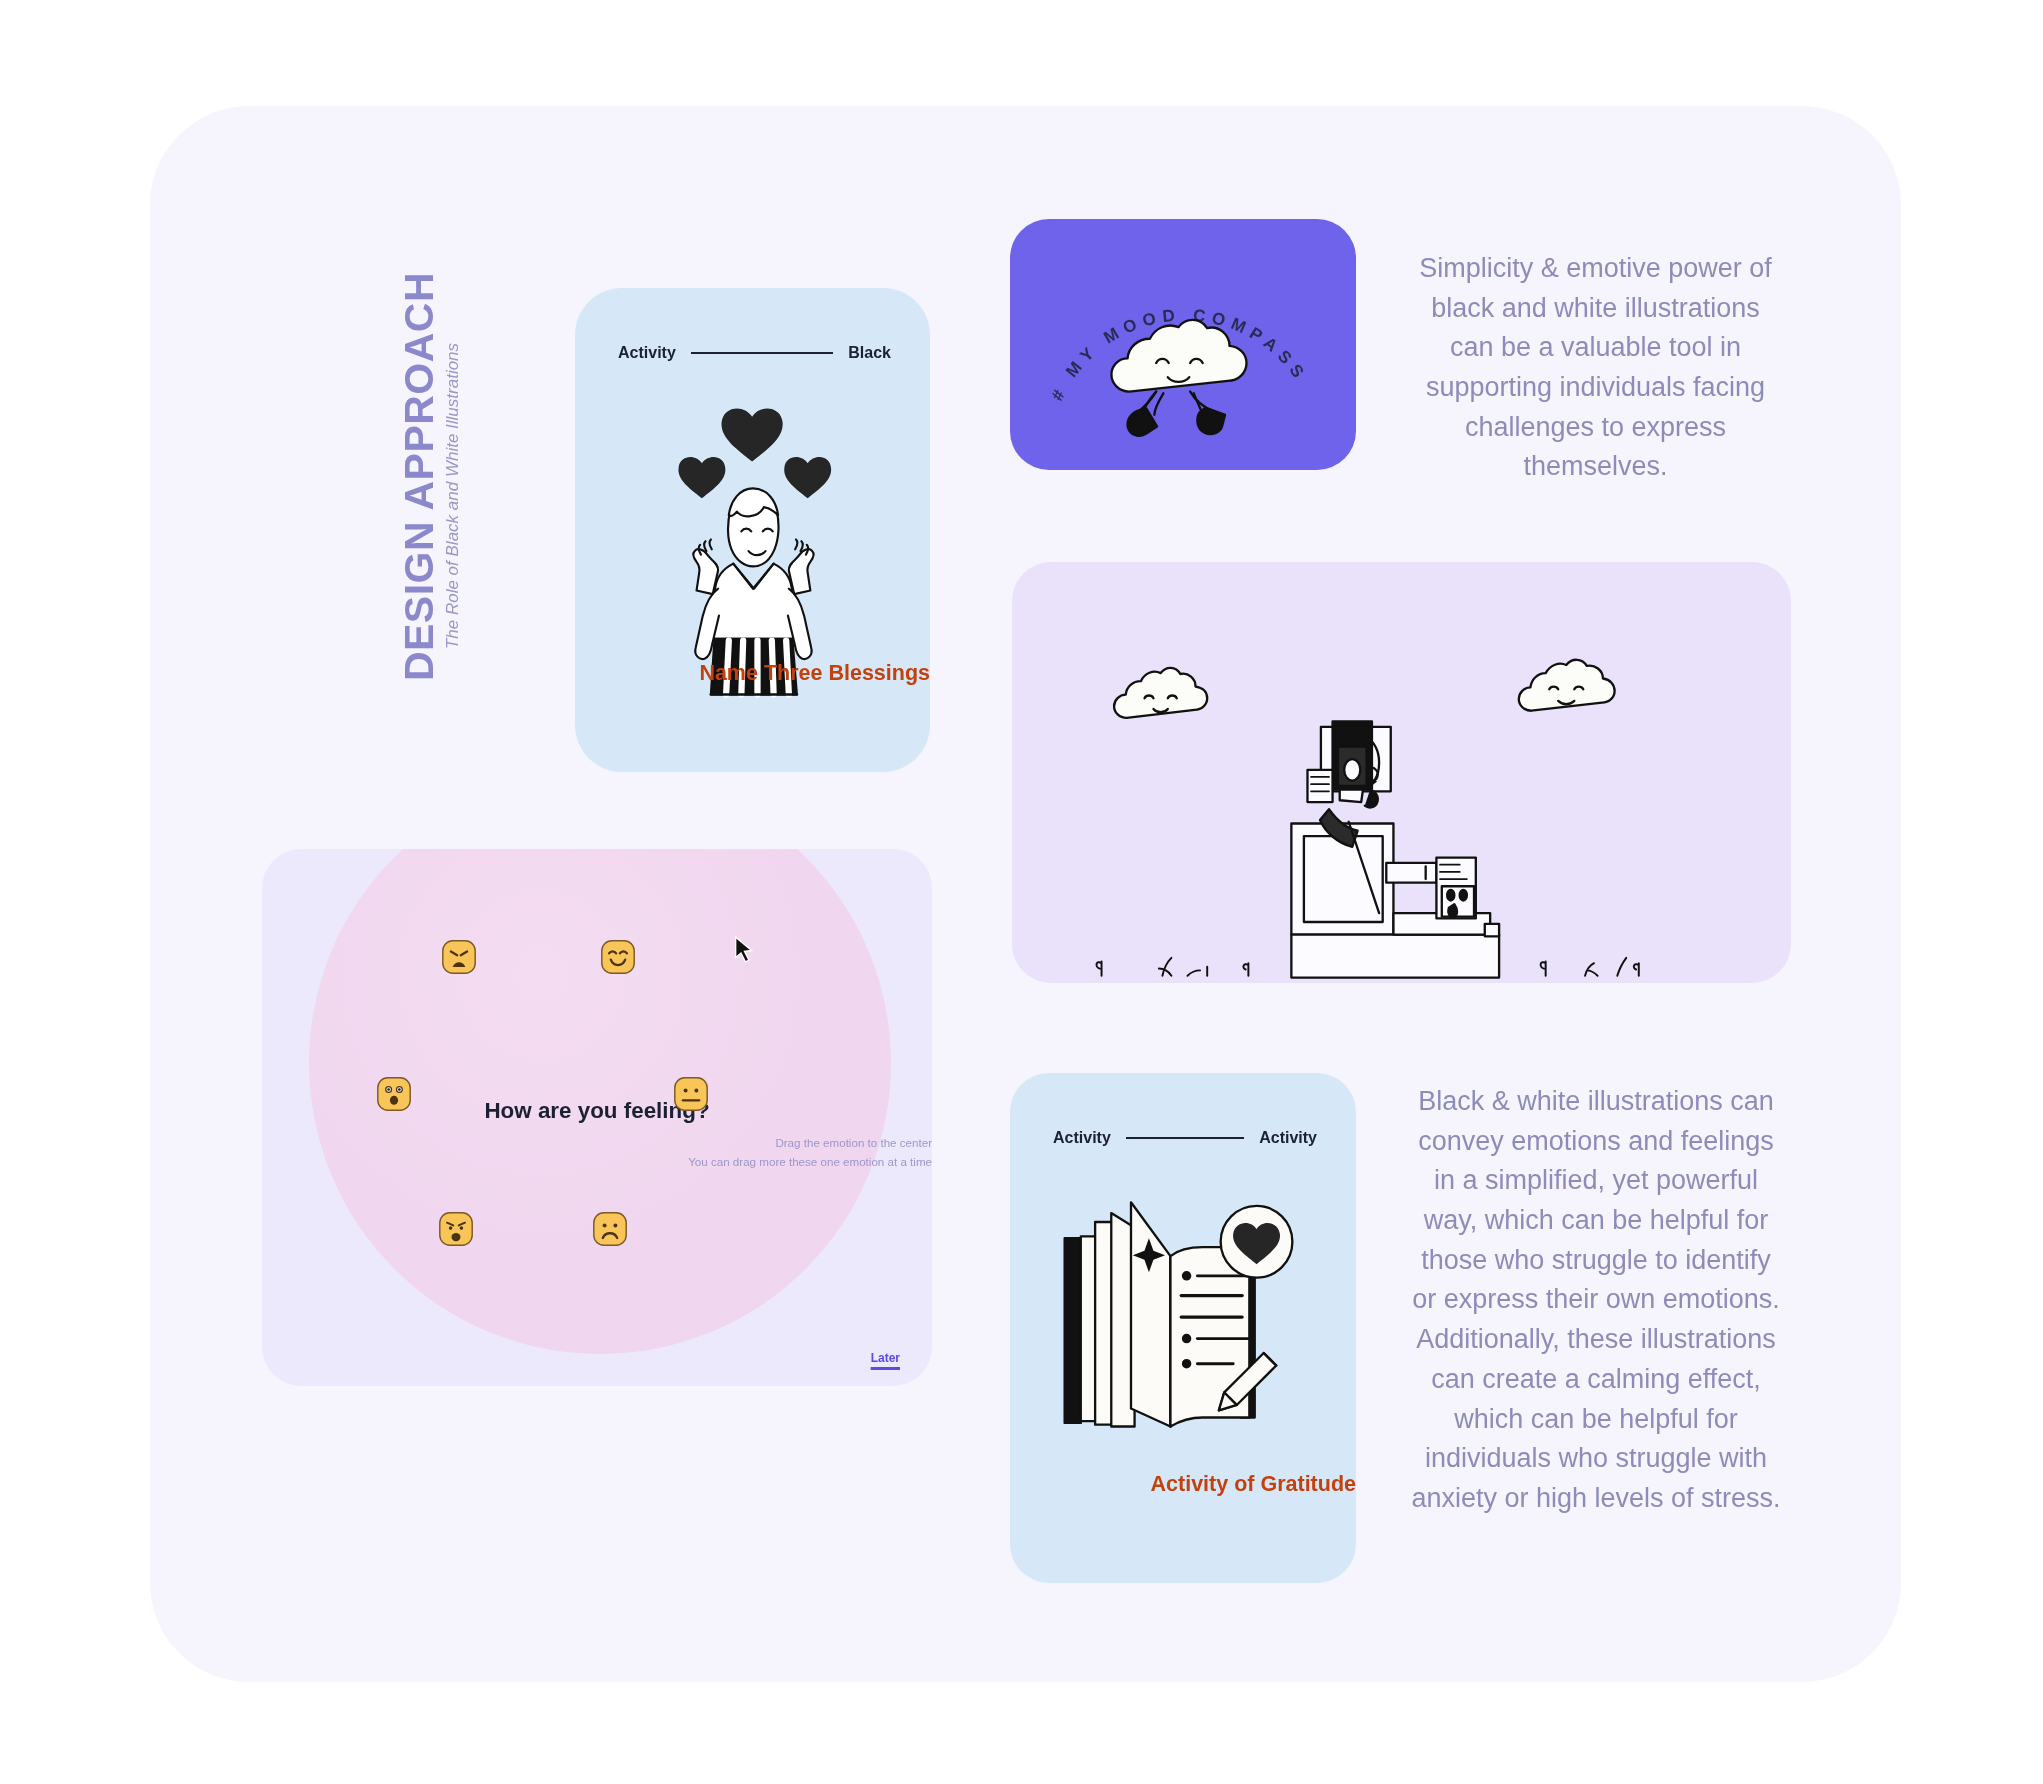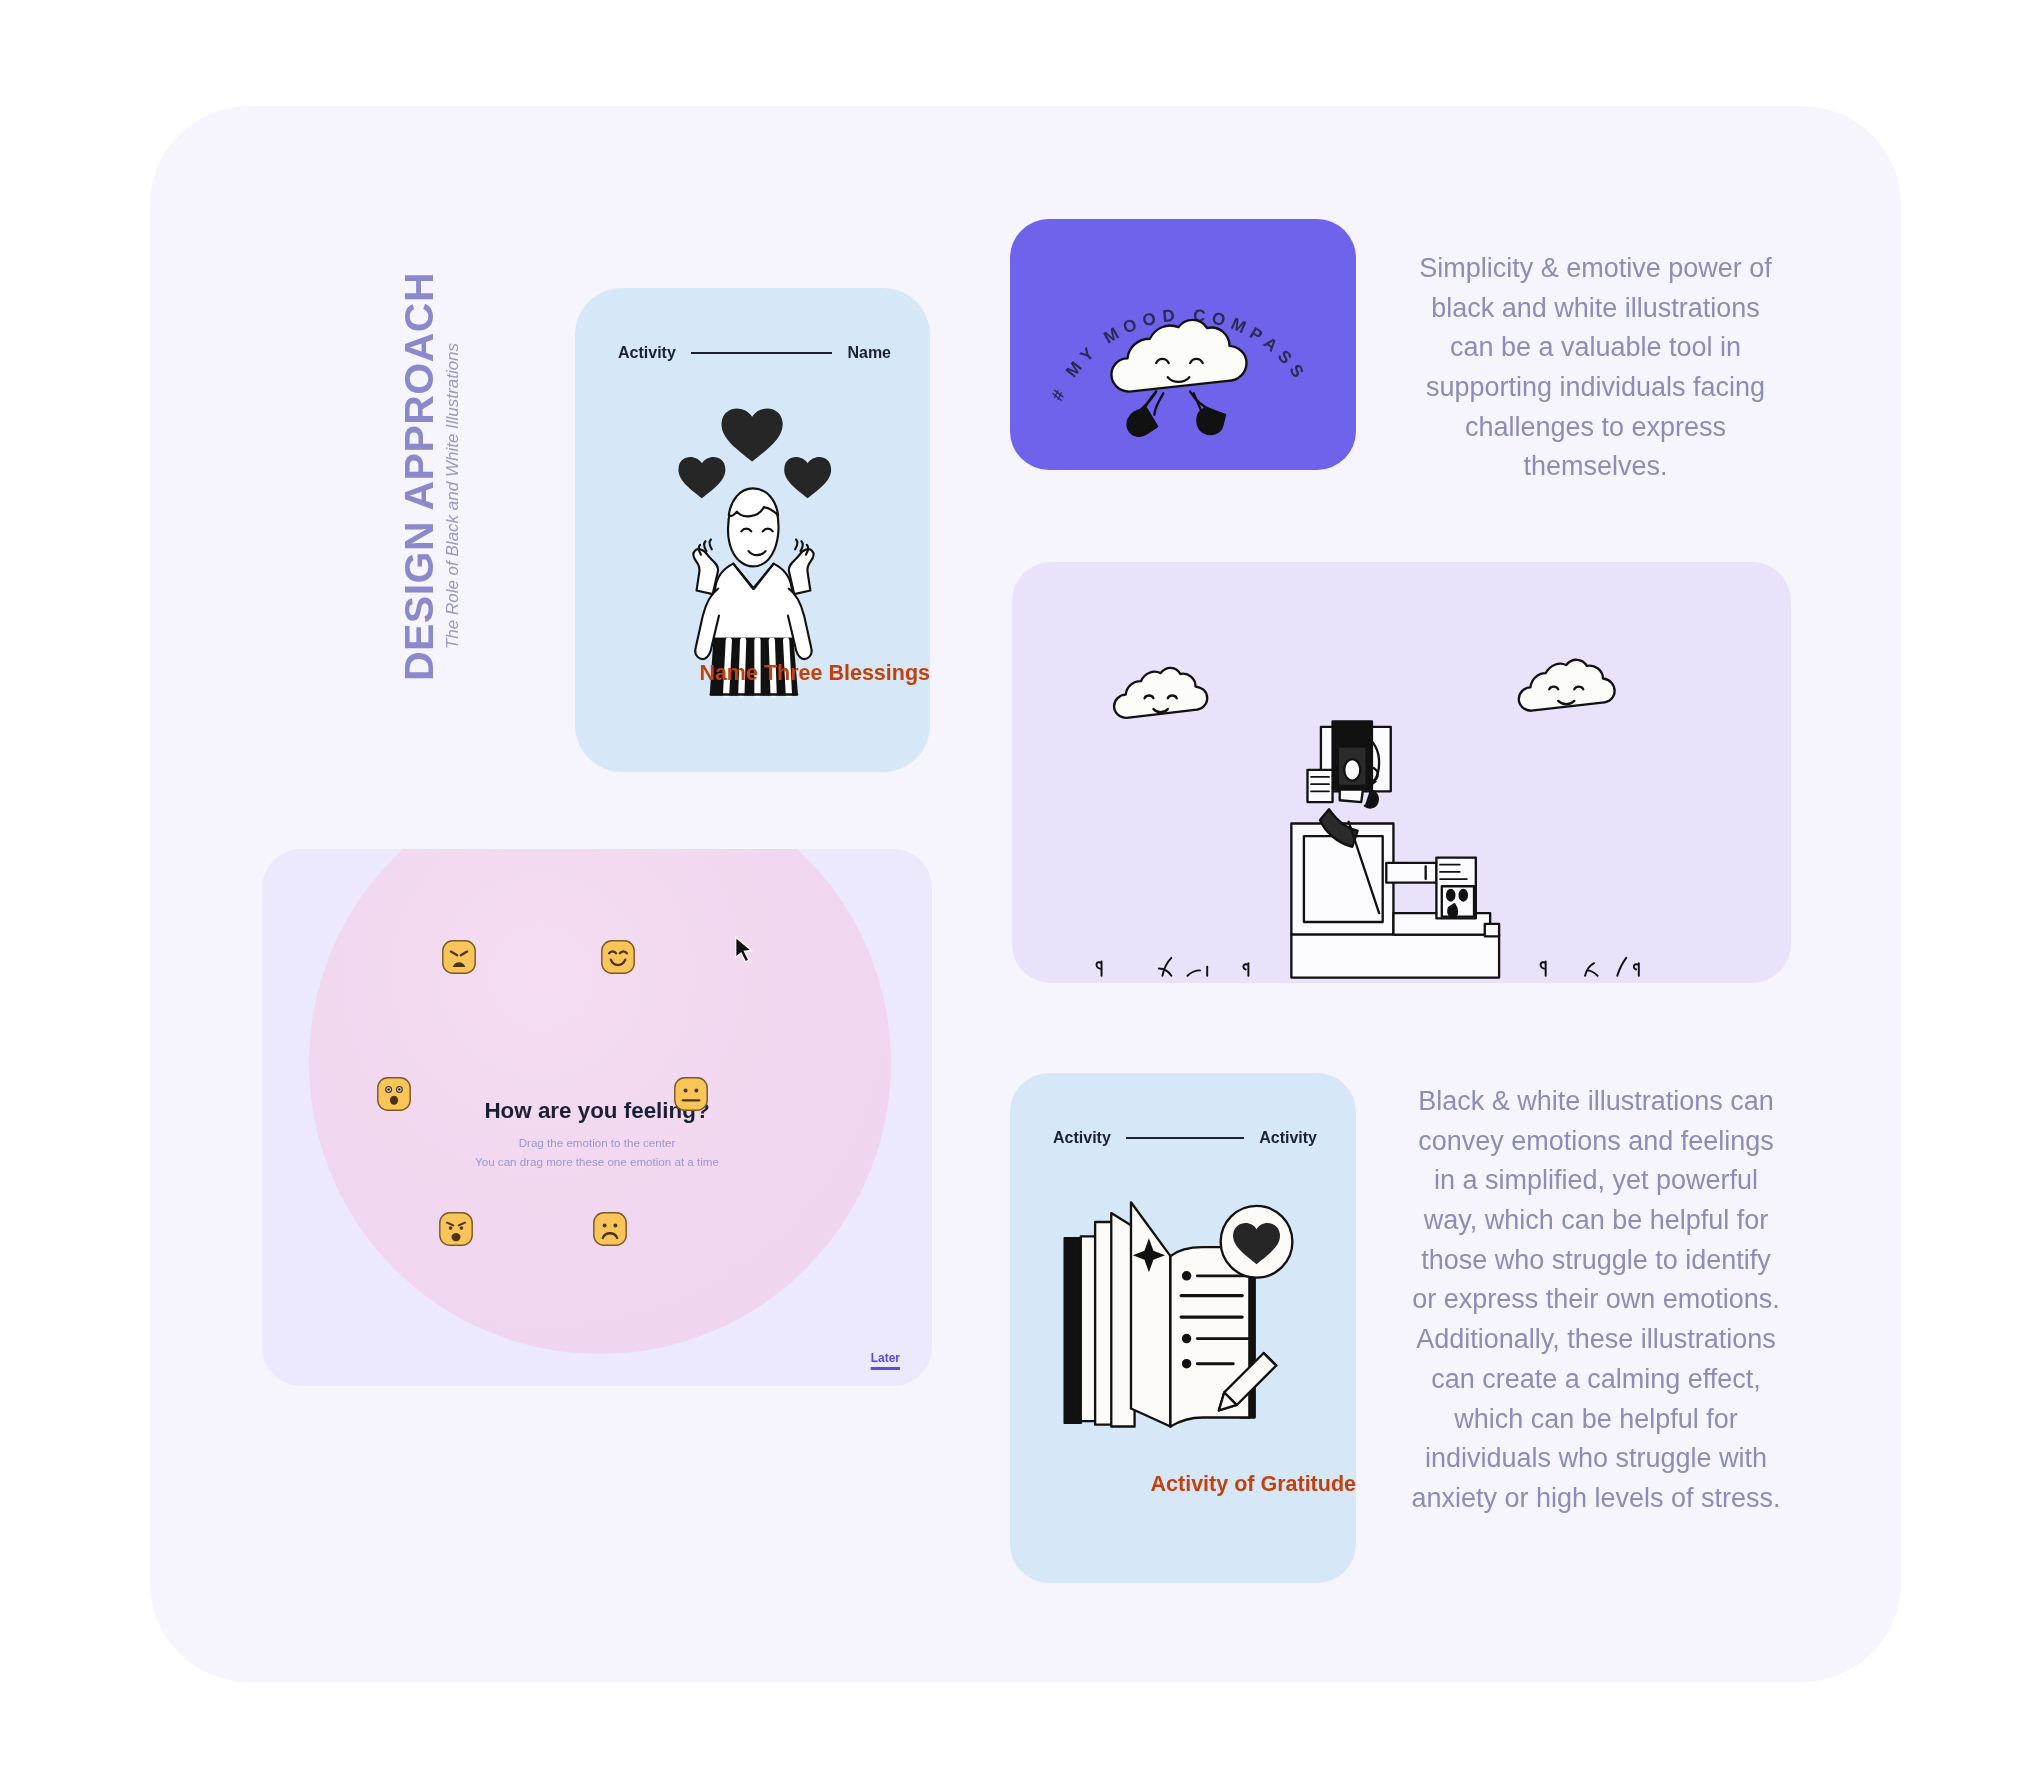--- a/index.html
+++ b/index.html
@@ -113,21 +113,21 @@
     border-radius: 50%;
     background: radial-gradient(circle at 40% 35%, #F4DCF2 0%, #F0D7EF 55%, #EFD6EE 100%);
   }
   .feel-title {
     position: absolute; left: 0; right: 0; top: 249px;
     text-align: center;
     font-size: 22.4px; font-weight: bold; color: #1C2033;
   }
   .feel-sub1, .feel-sub2 {
     position: absolute; left: 0; right: 0;
-    text-align: center;
+    text-align: right;
     font-size: 11.6px; color: #9C97C9;
   }
   .feel-sub1 { top: 287px; }
   .feel-sub2 { top: 306px; }
   .emoji {
     position: absolute;
     width: 36px; height: 36px;
   }
   .later-link {
     position: absolute;
@@ -168,21 +168,21 @@
 
 <div class="title-block">
   <div class="title-main">DESIGN APPROACH</div>
   <div class="title-sub">The Role of Black and White Illustrations</div>
 </div>
 
 <div class="card card-blessings">
   <div class="act-row">
     <span class="act-label">Activity</span>
     <span class="act-line"></span>
-    <span class="act-label">Name</span>
+    <span class="act-label">Black</span>
   </div>
 
   <svg class="blessings-art" width="242" height="296" viewBox="0 0 270 330" fill="none">
 
     <path d="M134 14c-9-14-32-12-34 6-2 17 16 30 34 44 18-14 36-27 34-44-2-18-25-20-34-6z" fill="#262626"></path>
     <path d="M78 66c-7-11-25-9-26 5-2 13 12 23 26 34 14-11 28-21 26-34-1-14-19-16-26-5z" fill="#262626"></path>
     <path d="M196 66c-7-11-25-9-26 5-2 13 12 23 26 34 14-11 28-21 26-34-1-14-19-16-26-5z" fill="#262626"></path>
     <g stroke="#111" stroke-width="2.4" stroke-linecap="round" stroke-linejoin="round" fill="#fff">
 
       <path d="M110 118c-4 14-4 32 1 44 5 12 14 19 24 19 11 0 19-7 24-19 5-12 6-30 2-44-4-15-15-22-26-22-10 0-21 7-25 22z"></path>

